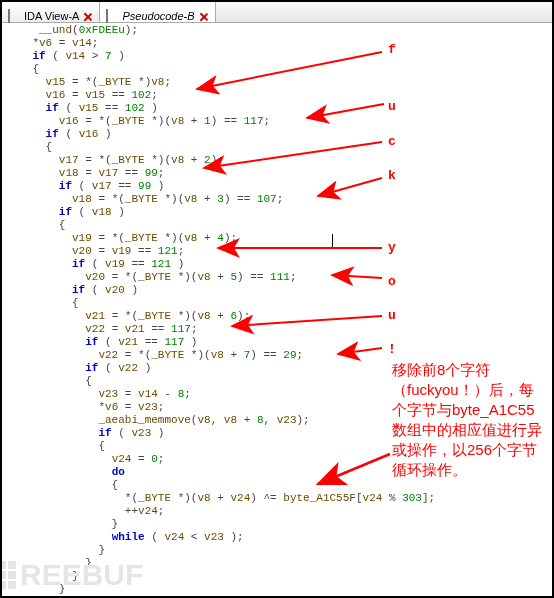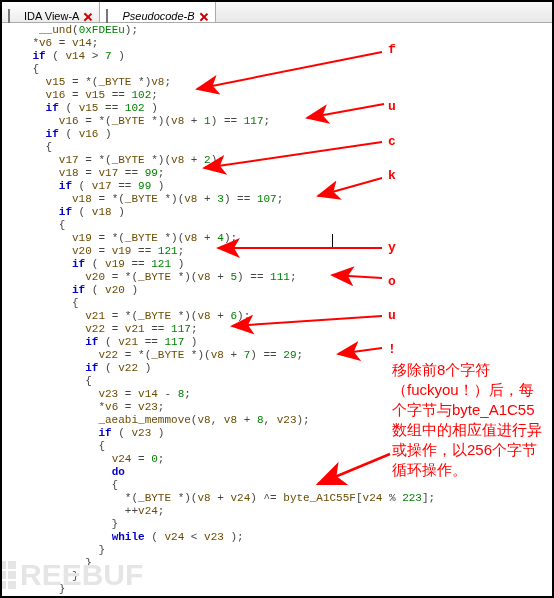--- a/index.html
+++ b/index.html
@@ -156,21 +156,21 @@
             <span class="kw">if</span> ( <span class="var">v22</span> )
             {
               <span class="var">v23</span> = <span class="var">v14</span> - <span class="num">8</span>;
               *<span class="var">v6</span> = <span class="var">v23</span>;
               <span class="var">_aeabi_memmove</span>(<span class="var">v8</span>, <span class="var">v8</span> + <span class="num">8</span>, <span class="var">v23</span>);
               <span class="kw">if</span> ( <span class="var">v23</span> )
               {
                 <span class="var">v24</span> = <span class="num">0</span>;
                 <span class="kw">do</span>
                 {
-                  *(<span class="var">_BYTE</span> *)(<span class="var">v8</span> + <span class="var">v24</span>) ^= <span class="var">byte_A1C55F</span>[<span class="var">v24</span> % <span class="num">223</span>];
+                  *(<span class="var">_BYTE</span> *)(<span class="var">v8</span> + <span class="var">v24</span>) ^= <span class="var">byte_A1C55F</span>[<span class="var">v24</span> % <span class="num">303</span>];
                   ++<span class="var">v24</span>;
                 }
                 <span class="kw">while</span> ( <span class="var">v24</span> &lt; <span class="var">v23</span> );
               }
             }
           }
         }
       }
        ;</div>
 

